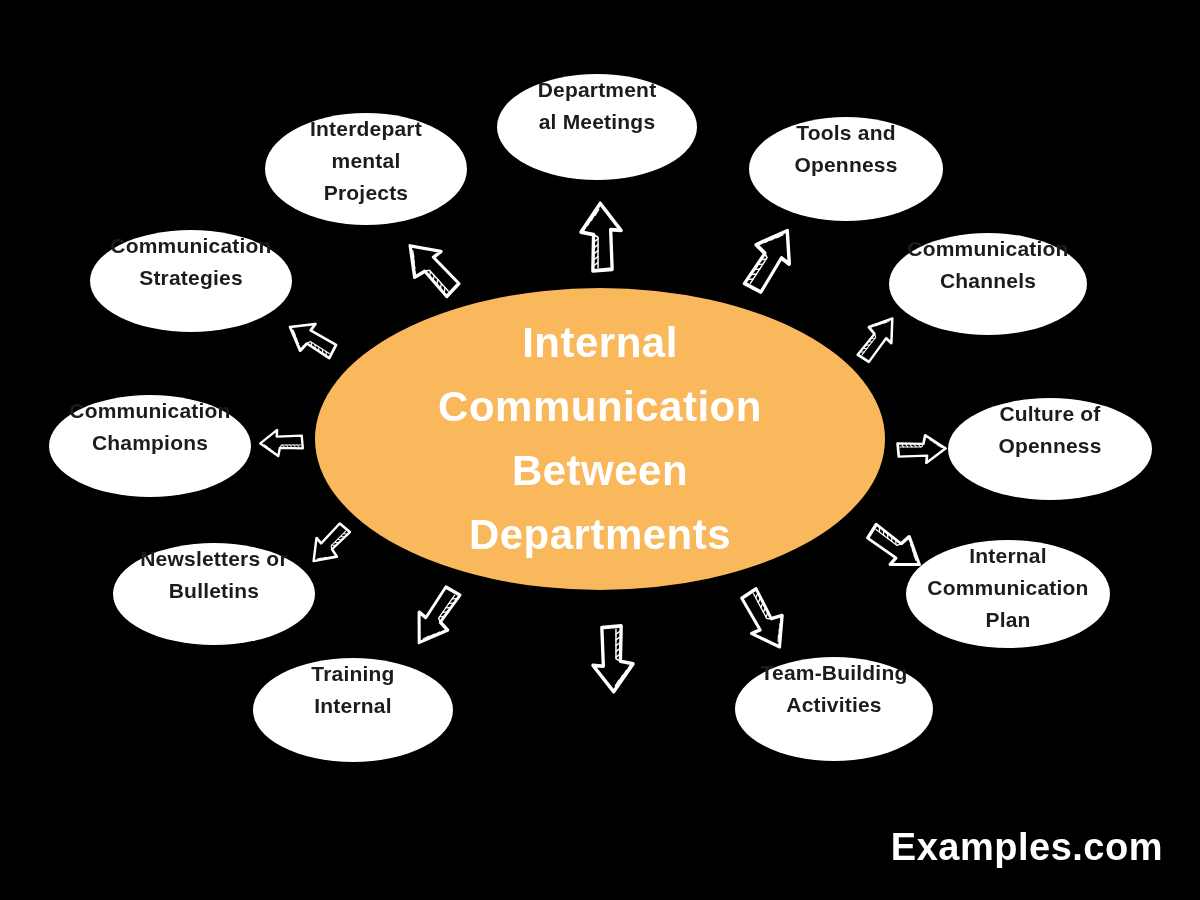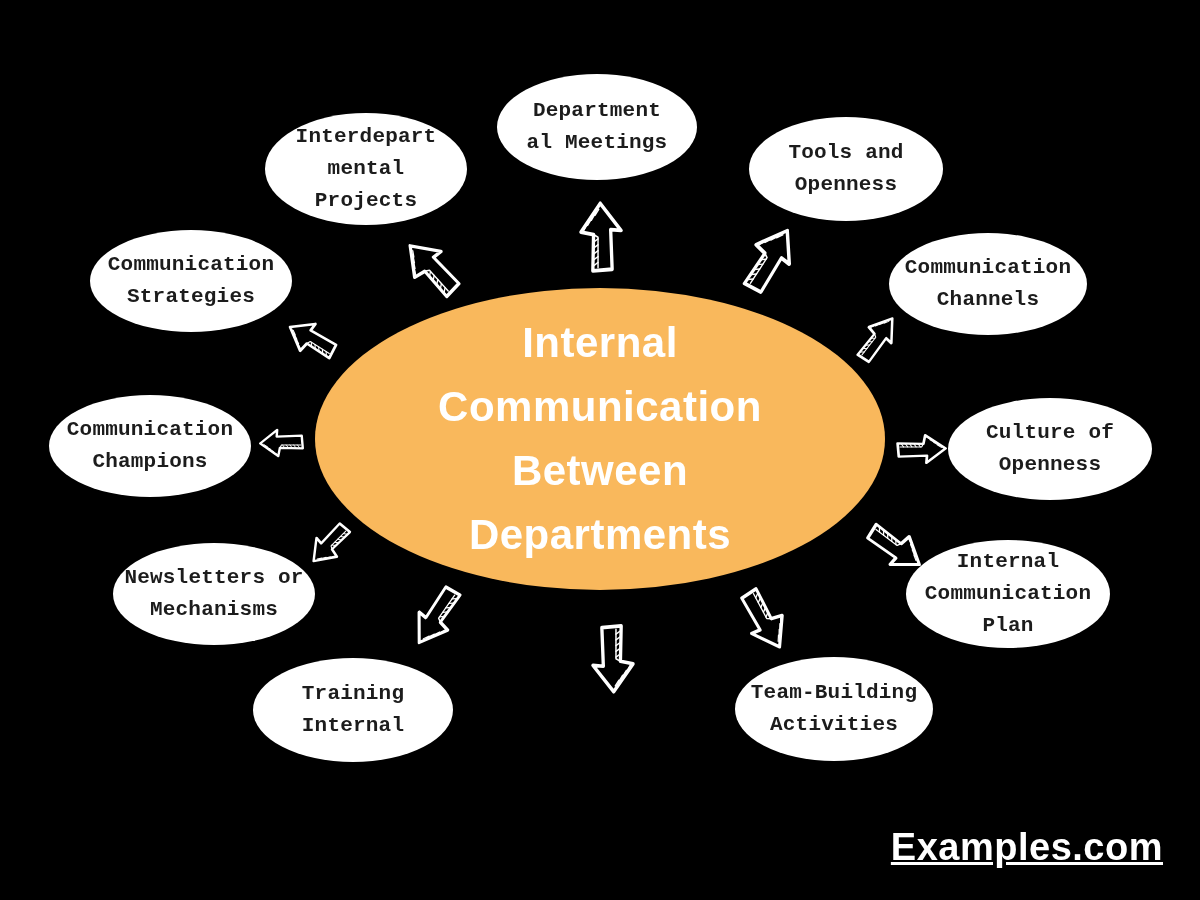--- a/index.html
+++ b/index.html
@@ -34,23 +34,21 @@
     font-weight: 700;
     letter-spacing: 0.5px;
     text-align: center;
     white-space: pre-line;
   }
   .bubble {
     position: absolute;
     background: var(--node-fill, #fff);
     border-radius: 50%;
     display: flex;
-    align-items: center;
     justify-content: center;
-    font-family: Liberation Mono, monospace;
   }
   .bubble-label {
     color: var(--node-text, #1c1c1c);
     font-size: 21px;
     line-height: 32px;
     font-weight: 700;
     letter-spacing: 0.2px;
     text-align: center;
     white-space: pre-line;
   }
@@ -60,21 +58,20 @@
     color: var(--arrow-color, #fff);
   }
   .watermark {
     position: absolute;
     top: 826px;
     right: 37px;
     color: #ffffff;
     font-size: 38px;
     font-weight: 700;
     letter-spacing: 0.5px;
-    text-decoration: underline;
   }
 </style>
 </head>
 <body>
 
 <div class="canvas">
 
   <svg width="0" height="0" style="position:absolute" aria-hidden="true">
     <defs>
       <g id="doodle-arrow" fill="none" stroke="currentColor" stroke-linejoin="round" stroke-linecap="round">
@@ -117,21 +114,21 @@
   <div class="bubble" style="left:735px;top:657px;width:198px;height:104px">
     <div class="bubble-label">Team-Building
 Activities</div>
   </div>
   <div class="bubble" style="left:253px;top:658px;width:200px;height:104px">
     <div class="bubble-label">Training
 Internal</div>
   </div>
   <div class="bubble" style="left:113px;top:543px;width:202px;height:102px">
     <div class="bubble-label">Newsletters or
-Mechanisms</div>
+Bulletins</div>
   </div>
   <div class="bubble" style="left:49px;top:395px;width:202px;height:102px">
     <div class="bubble-label">Communication
 Champions</div>
   </div>
   <div class="bubble" style="left:90px;top:230px;width:202px;height:102px">
     <div class="bubble-label">Communication
 Strategies</div>
   </div>
   <div class="bubble" style="left:265px;top:113px;width:202px;height:112px">

